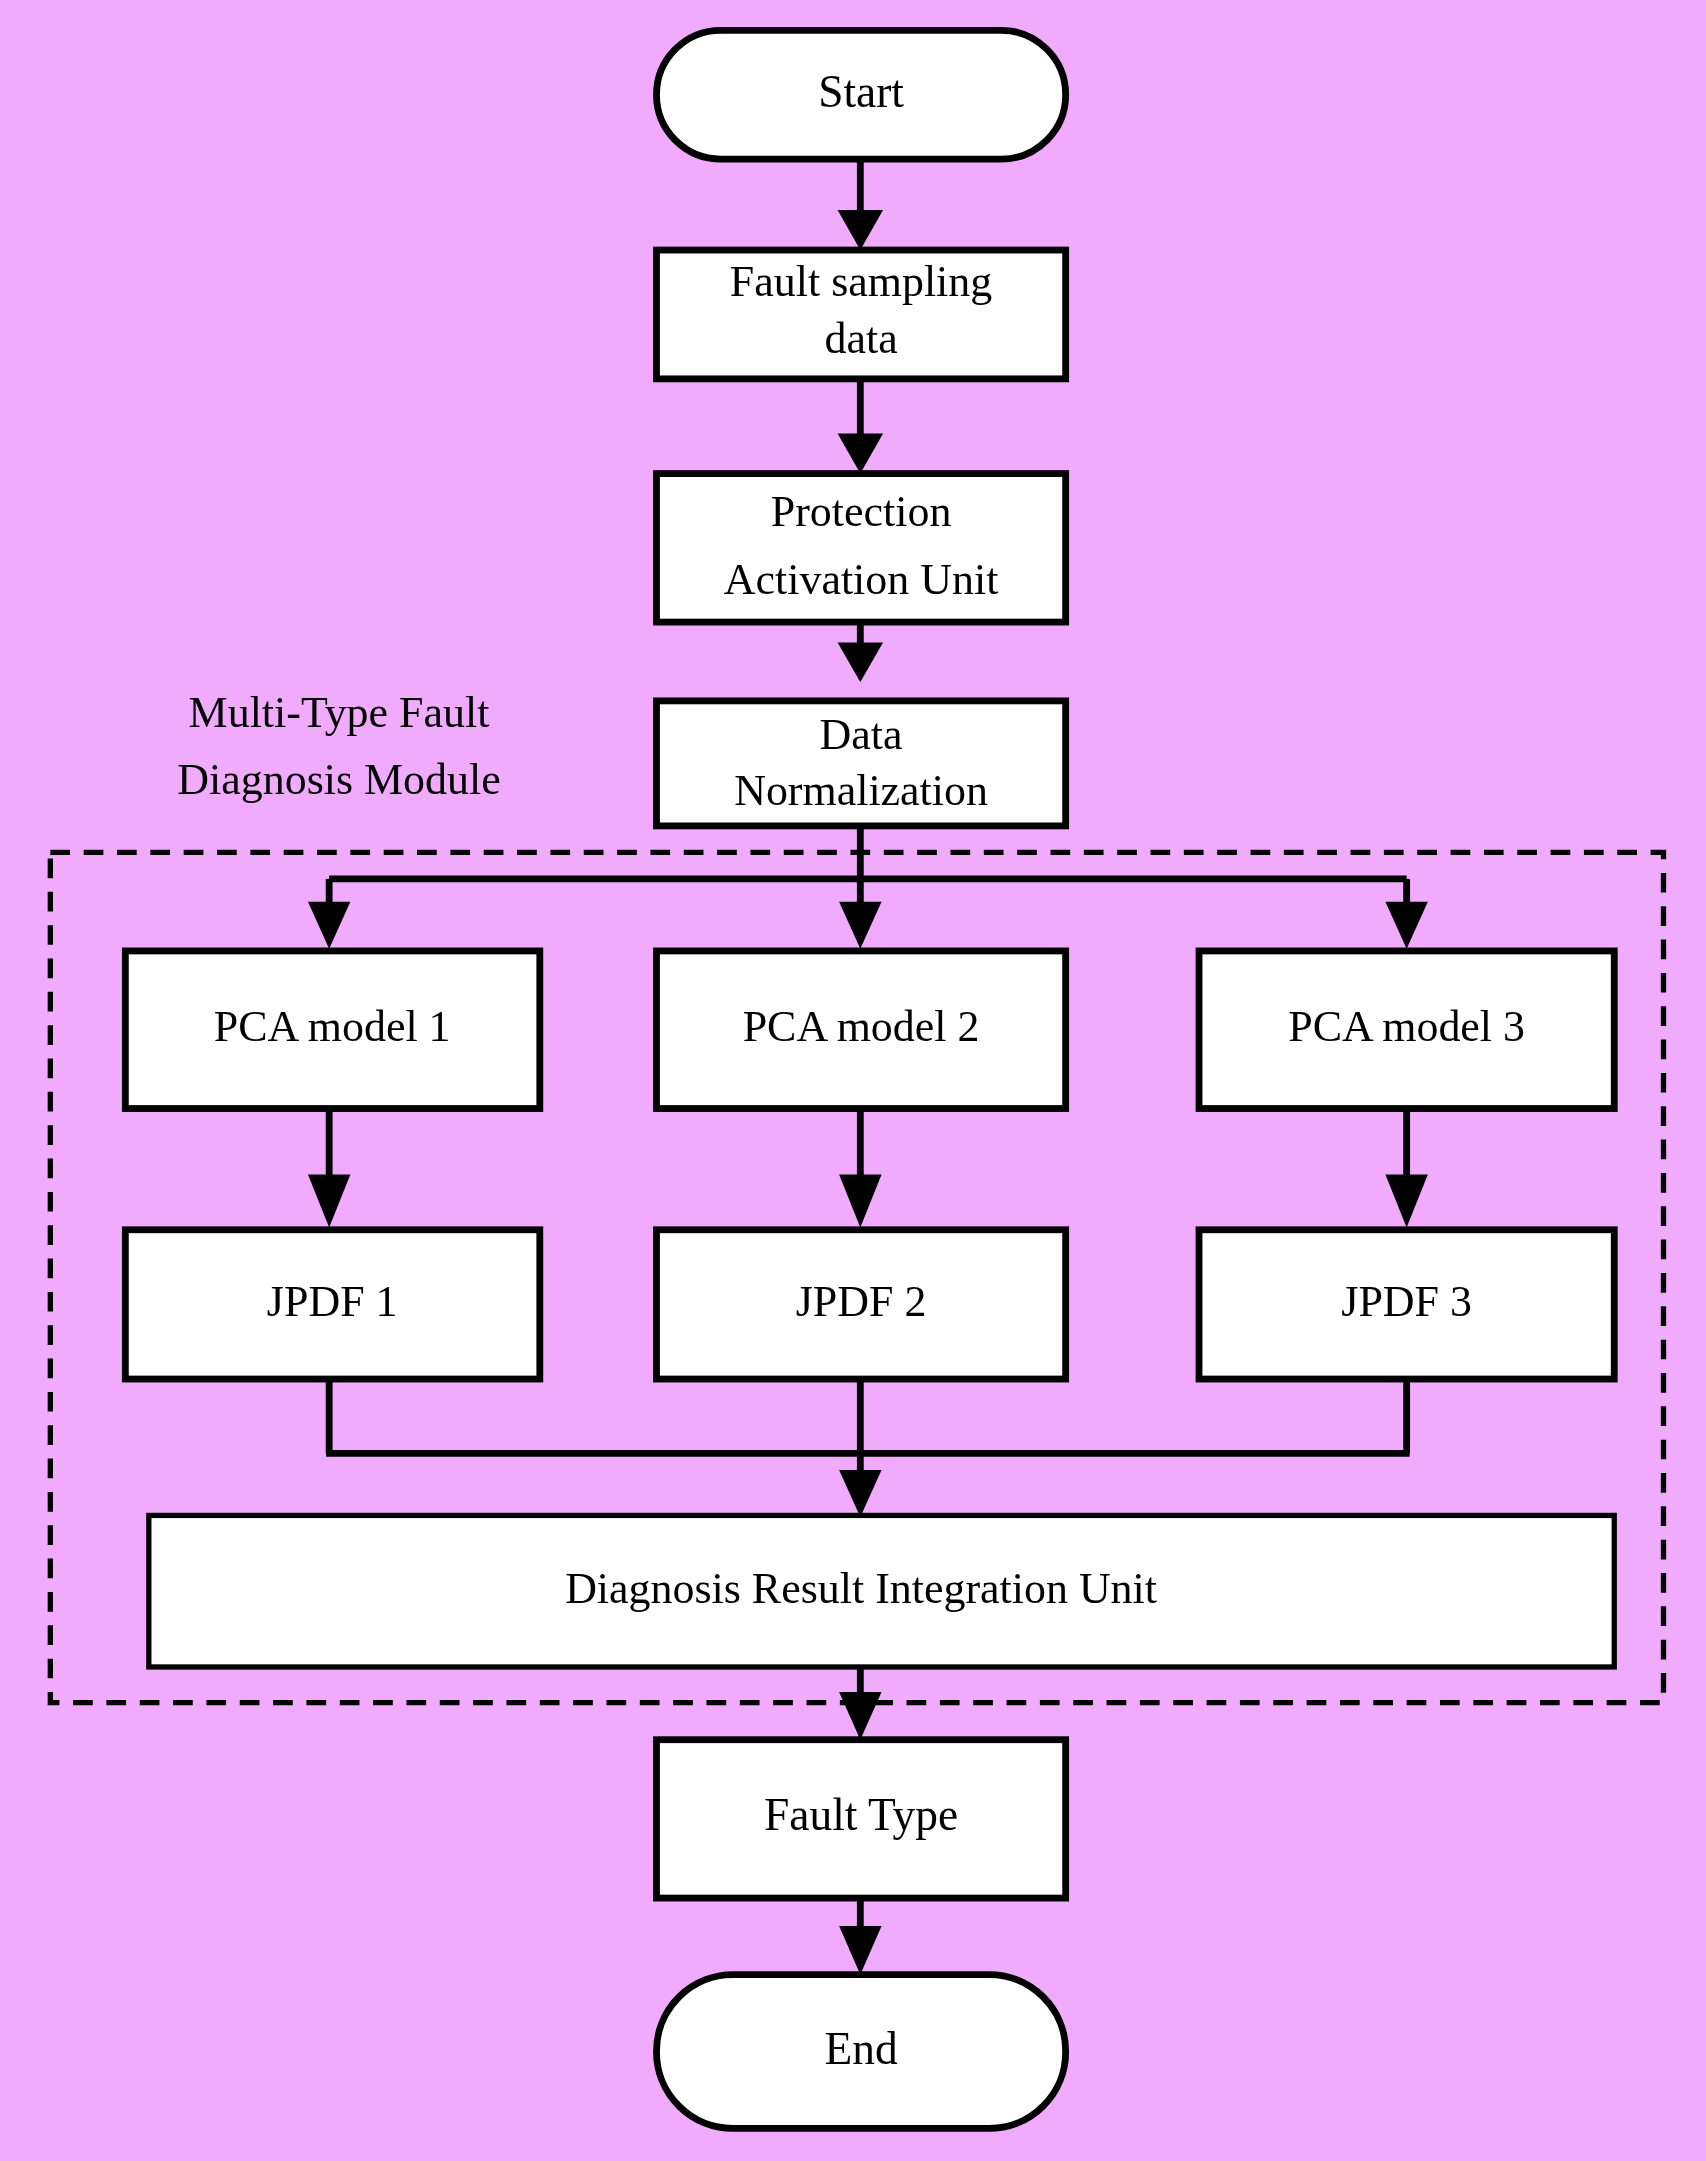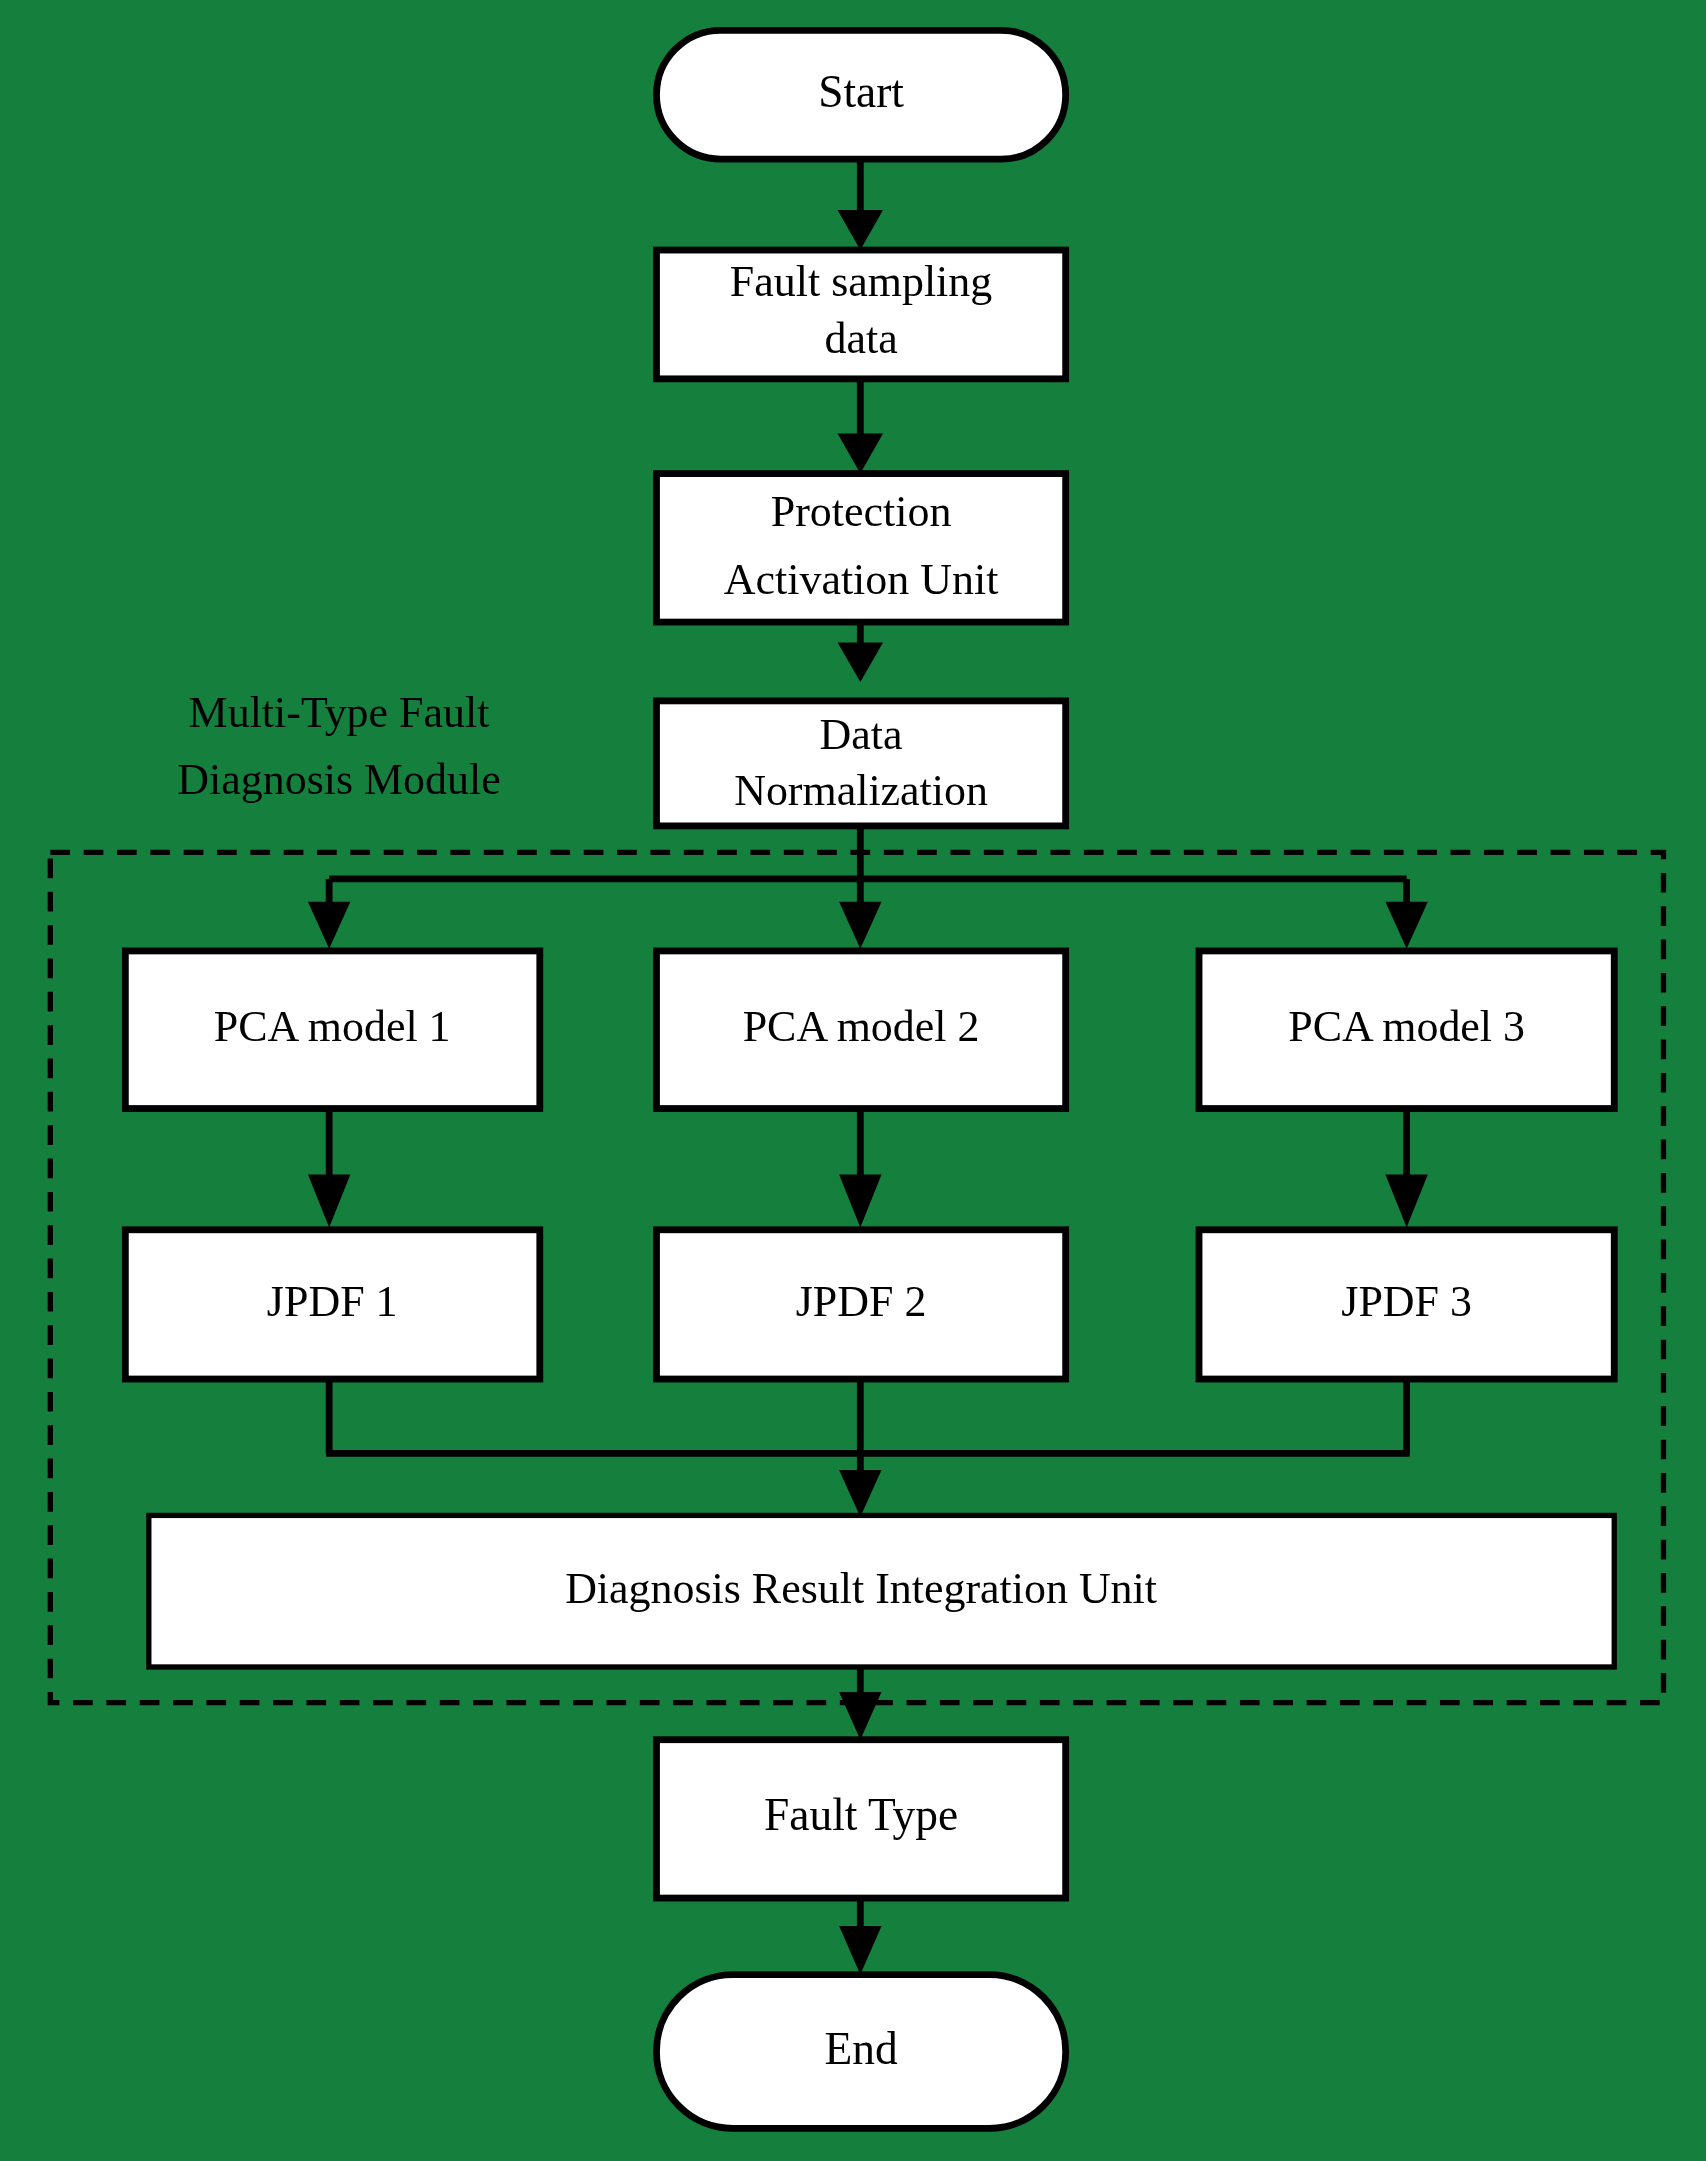--- a/index.html
+++ b/index.html
@@ -7,21 +7,21 @@
     padding: 0;
     background: #ffffff;
   }
   body {
     font-family: "Liberation Serif", "DejaVu Serif", serif;
   }
   #stage {
     position: relative;
     width: 1707px;
     height: 2161px;
-    background: #15803d;
+    background: #f0abfc;
     overflow: hidden;
   }
   svg.flow {
     display: block;
     width: 1707px;
     height: 2161px;
   }
   .node-shape {
     fill: #ffffff;
     stroke: #000000;

